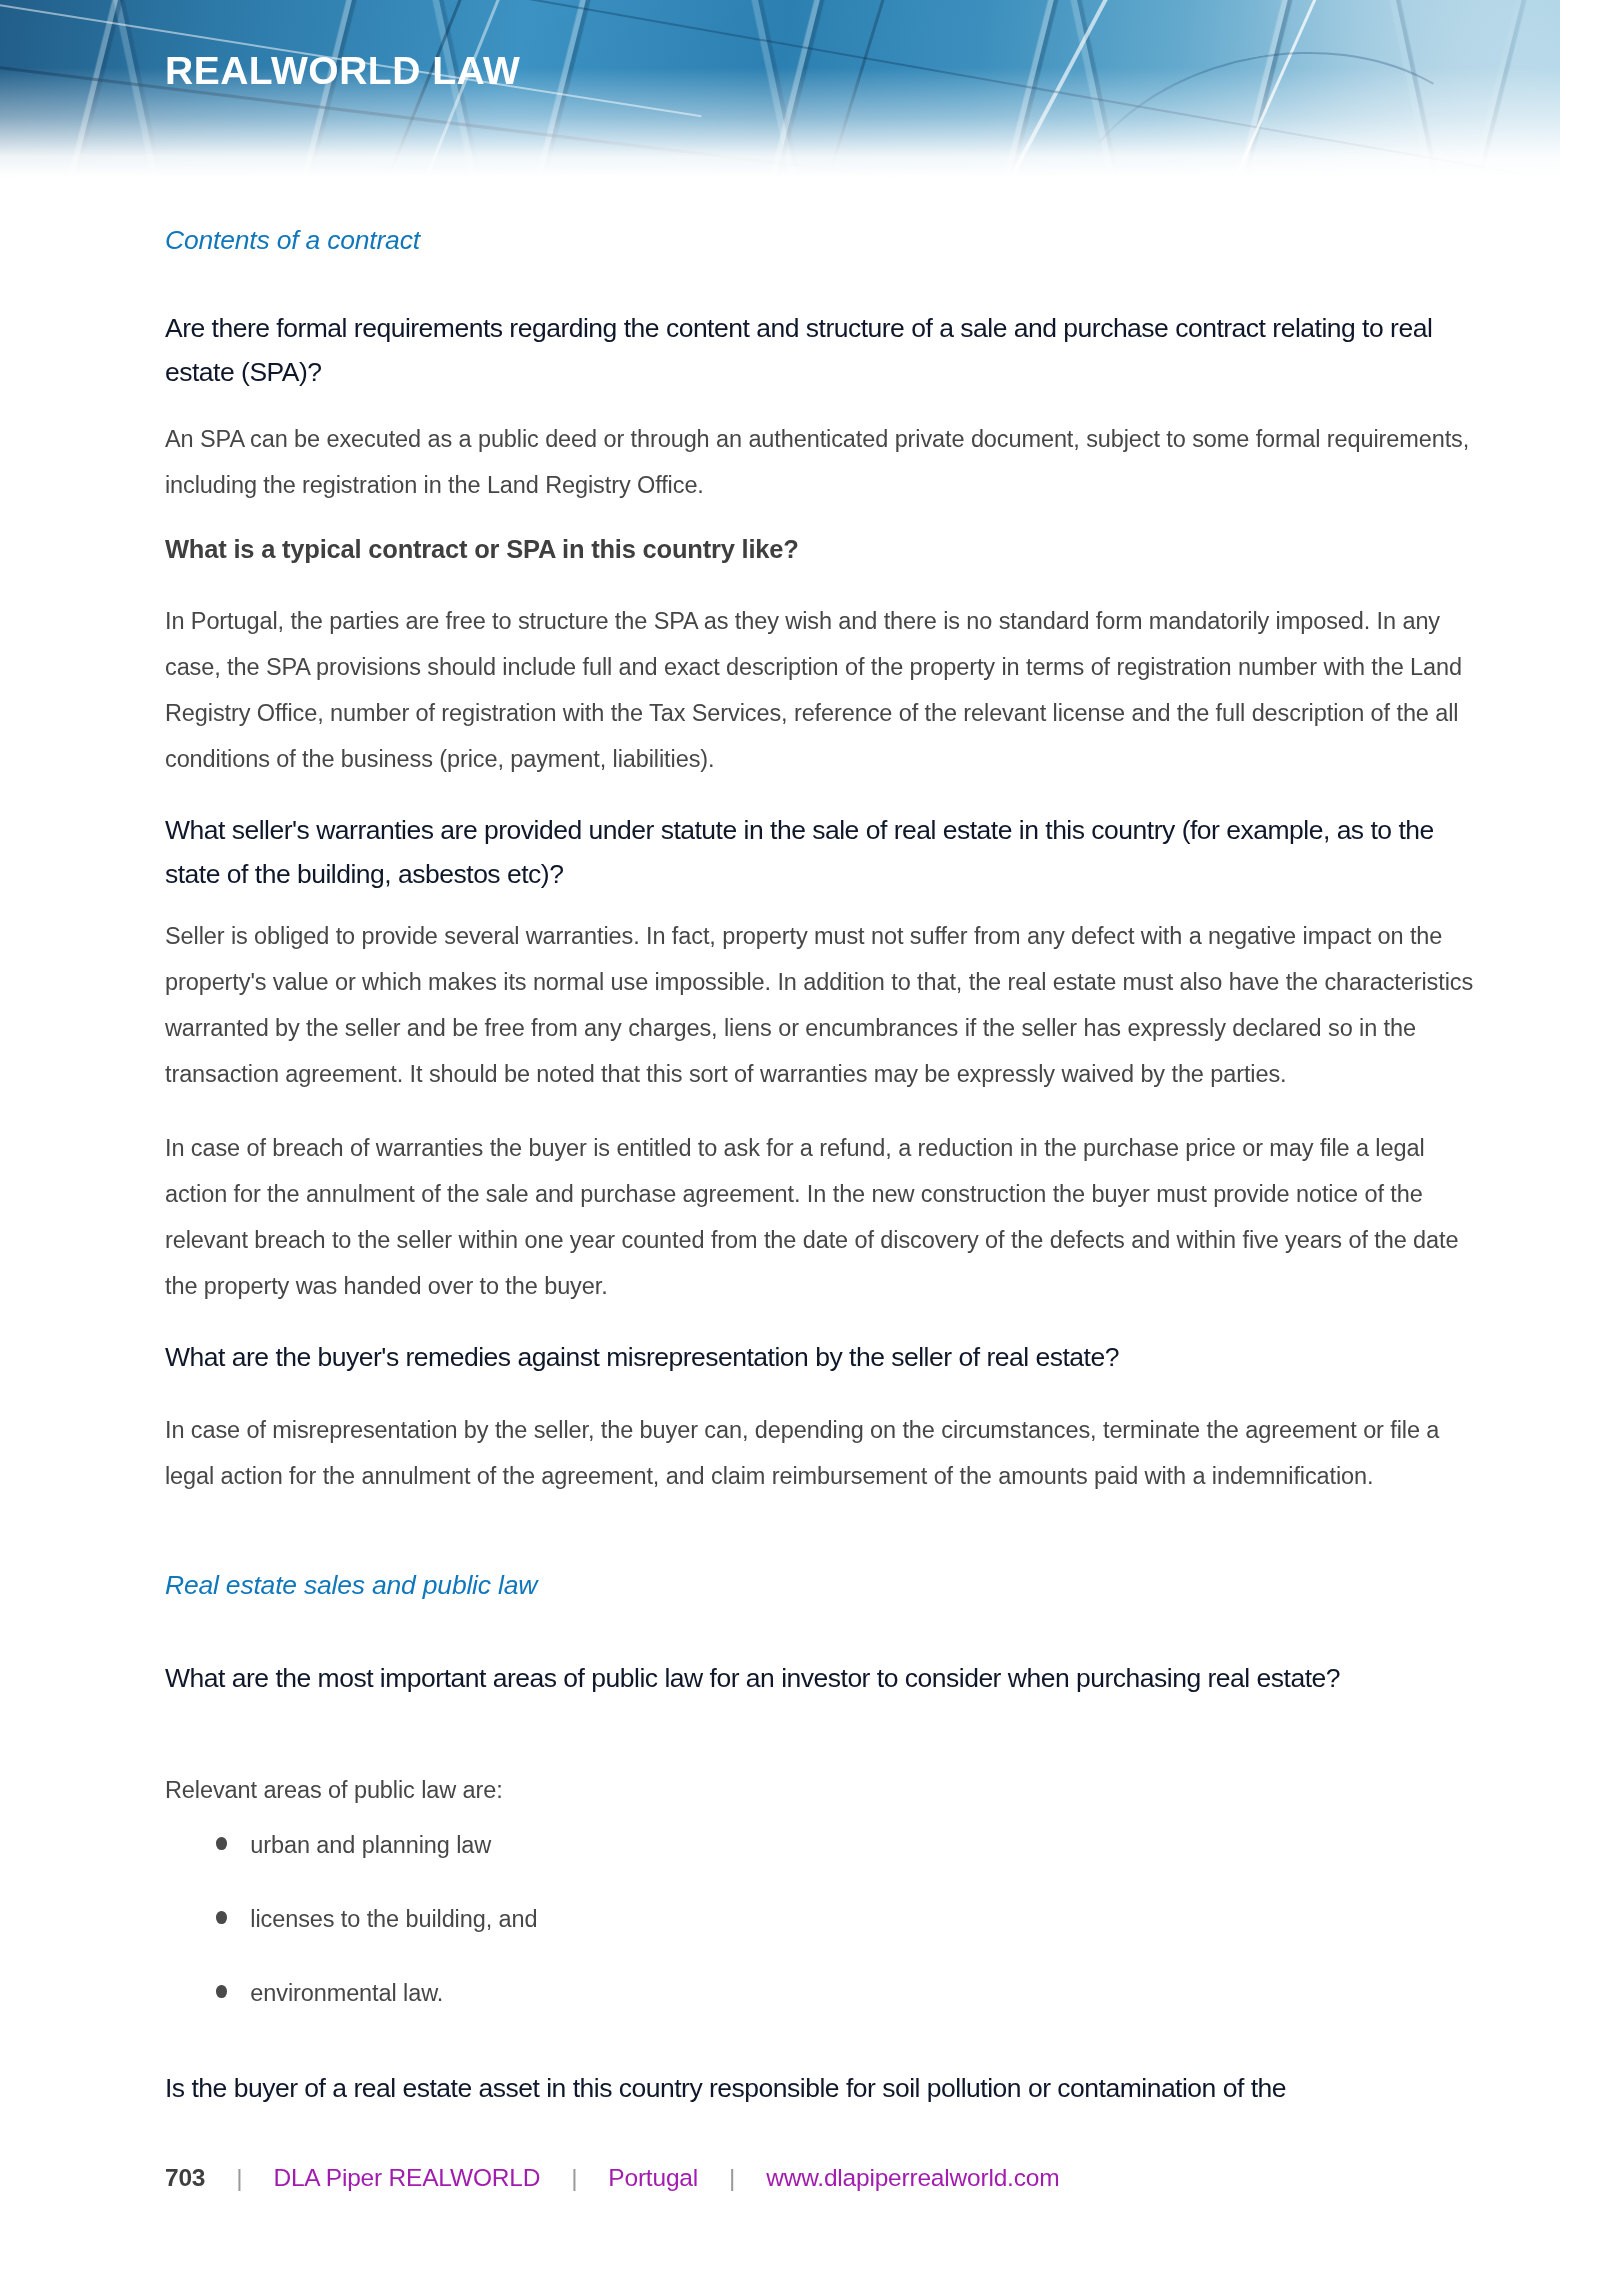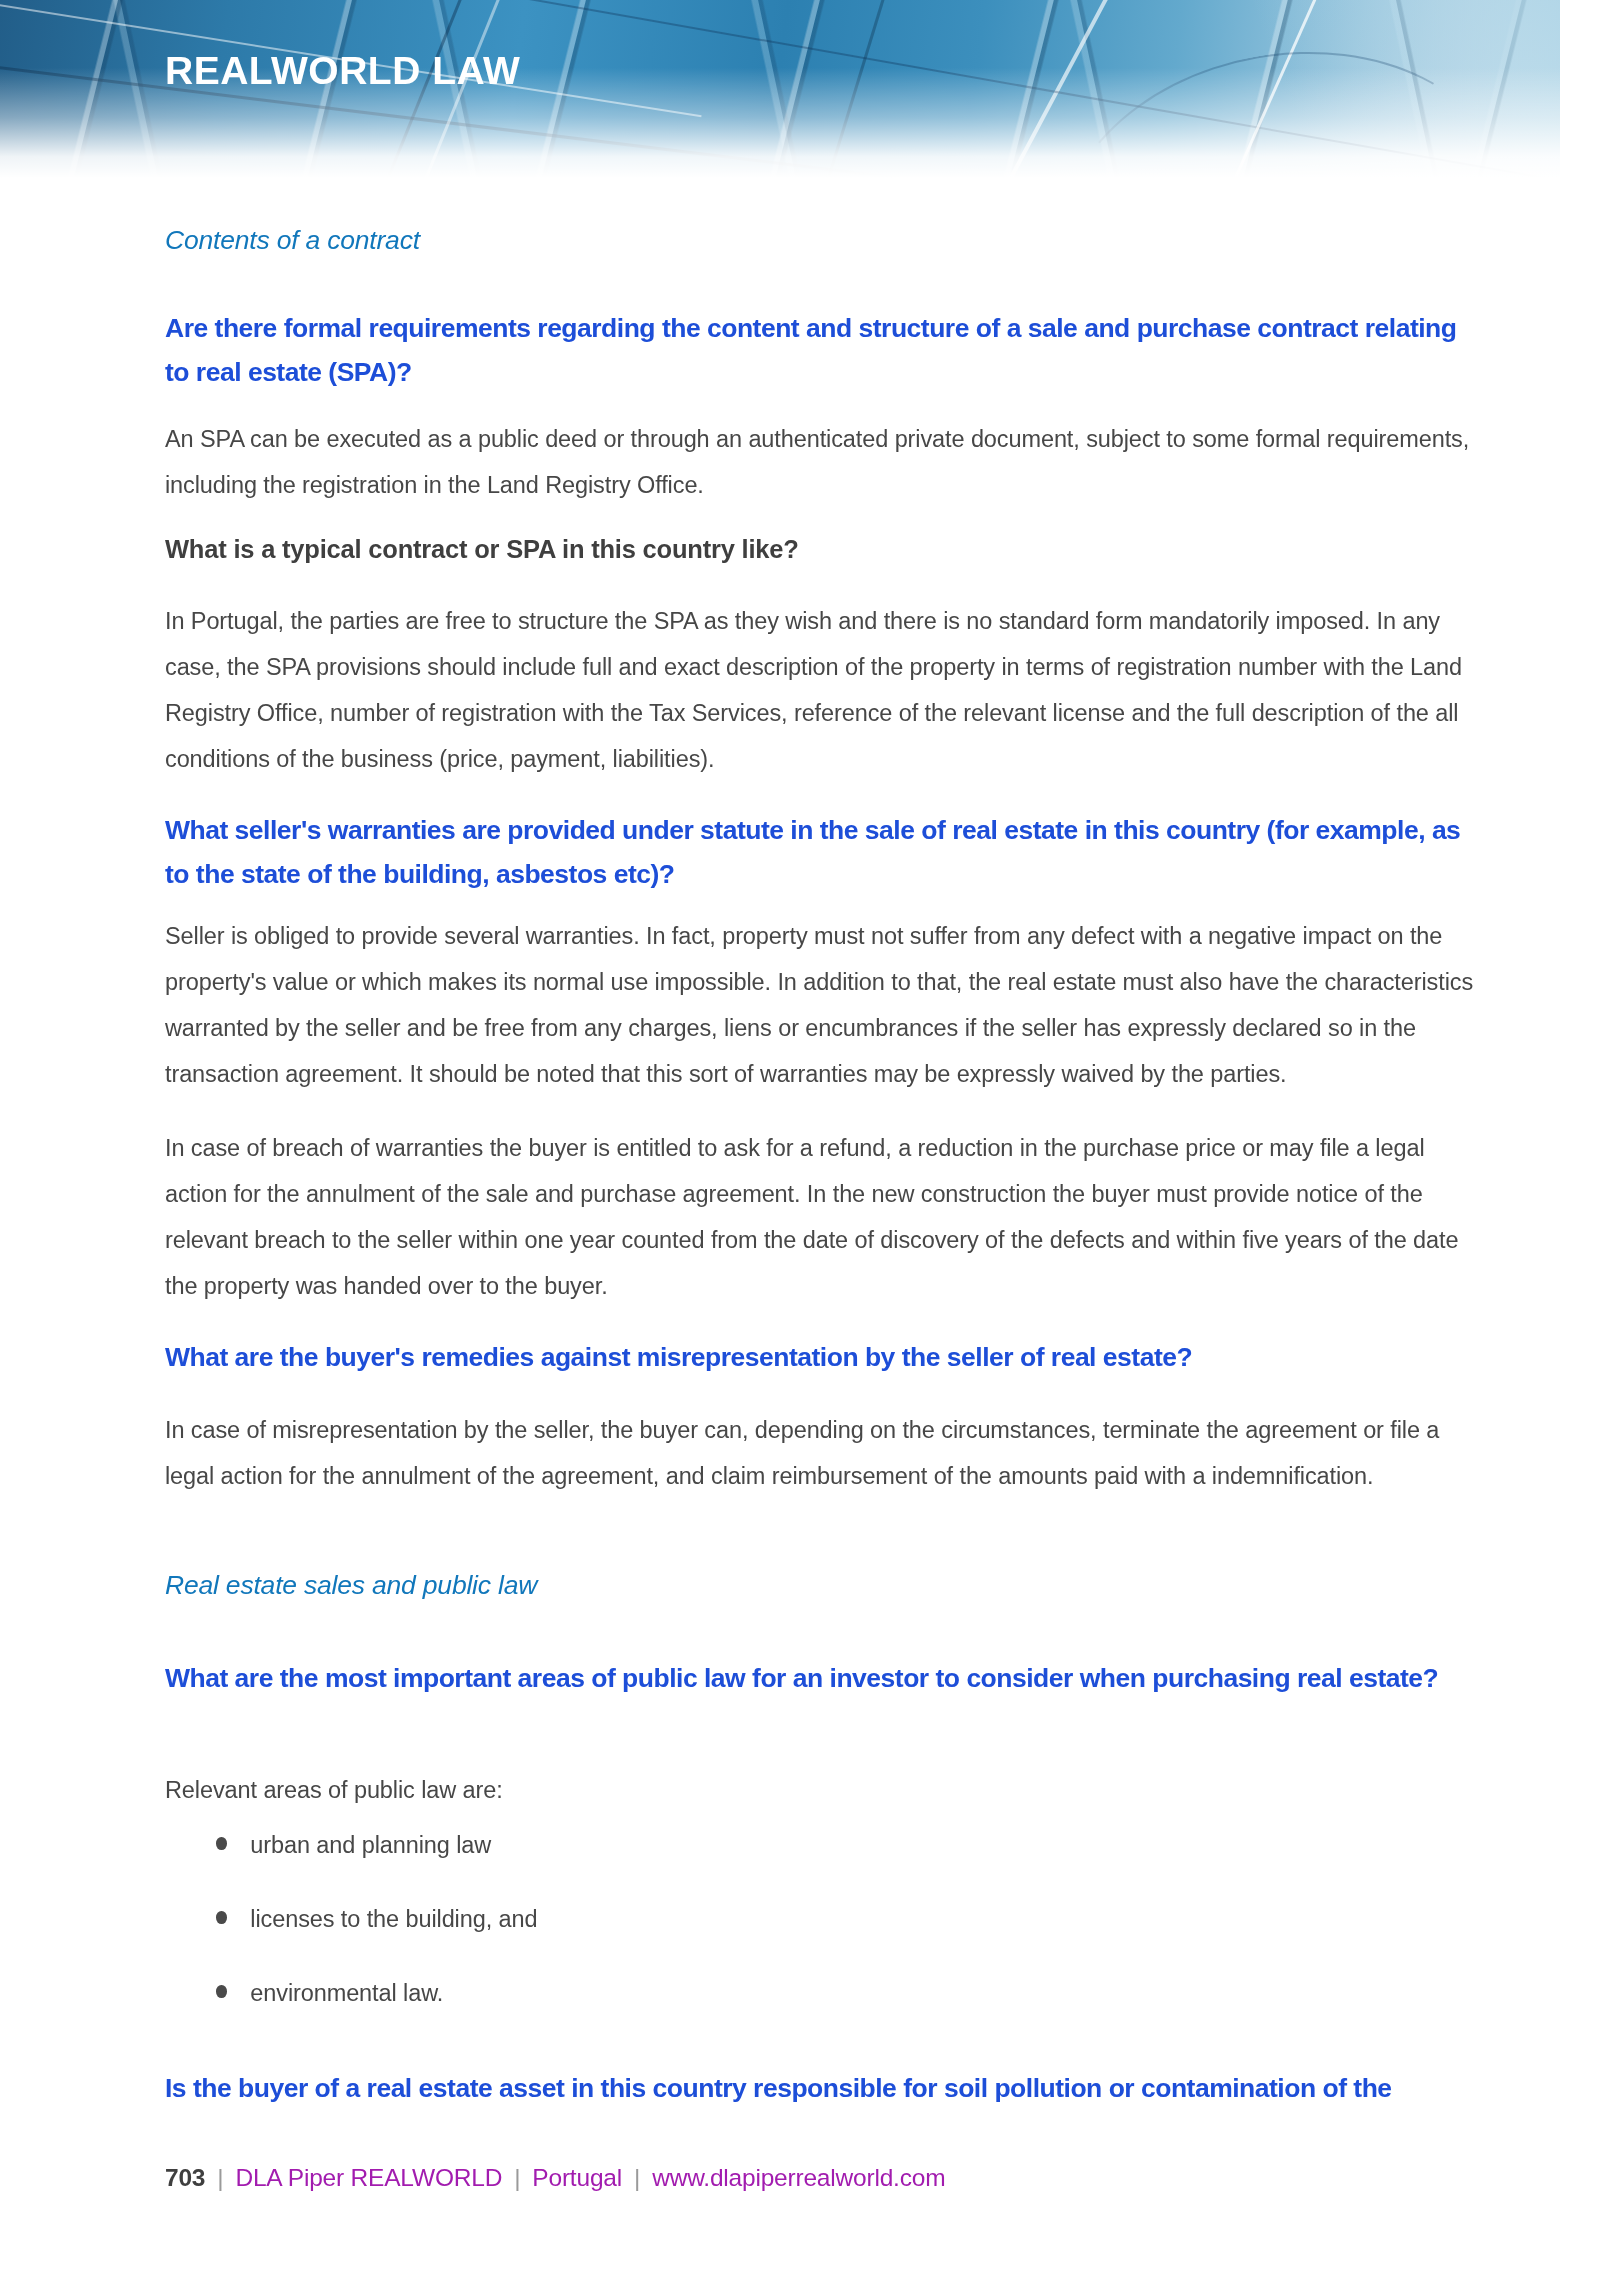--- a/index.html
+++ b/index.html
@@ -78,23 +78,23 @@
   }
   .sec-title {
     font-size: 26.5px;
     font-style: italic;
     font-weight: normal;
     color: #1177bb;
     letter-spacing: -0.2px;
   }
   .question {
     font-size: 26.5px;
-    font-weight: bold;
+    font-weight: normal;
     line-height: 44px;
-    color: #1d4ed8;
+    color: #0f172a;
     letter-spacing: -0.5px;
   }
   .one-line { white-space: nowrap; }
   .bold-q {
     font-size: 25.5px;
     font-weight: bold;
     color: #3f3f3f;
     letter-spacing: -0.2px;
   }
   .para {
@@ -125,21 +125,21 @@
     color: #474747;
     letter-spacing: -0.1px;
   }
 
   
   .footer {
     position: absolute;
     left: 165px; top: 2164px;
     display: flex;
     align-items: baseline;
-    gap: 12px;
+    gap: 31px;
     font-size: 24.5px;
     letter-spacing: -0.2px;
   }
   .page-num { font-weight: bold; color: #3f3f3f; }
   .f-sep { color: #9a9a9a; font-weight: normal; }
   .f-item { color: #a21caf; }
 </style>
 </head>
 <body>
 

